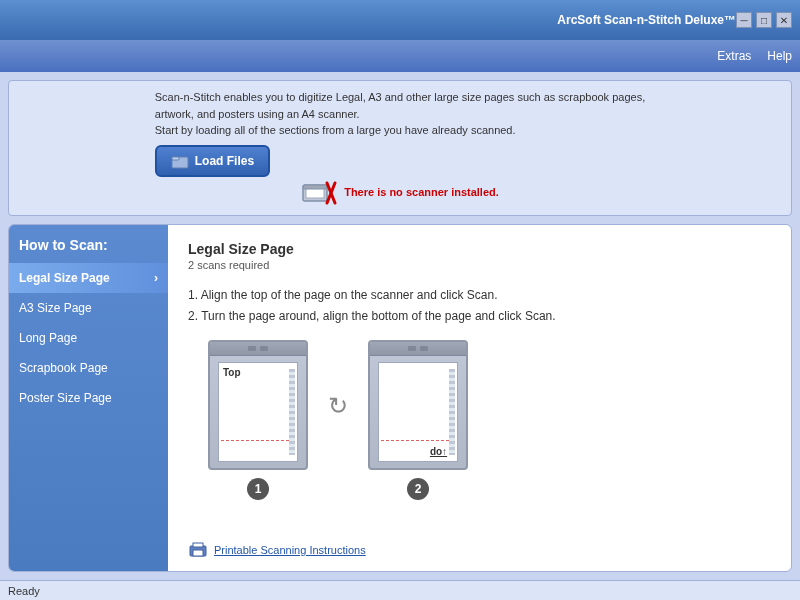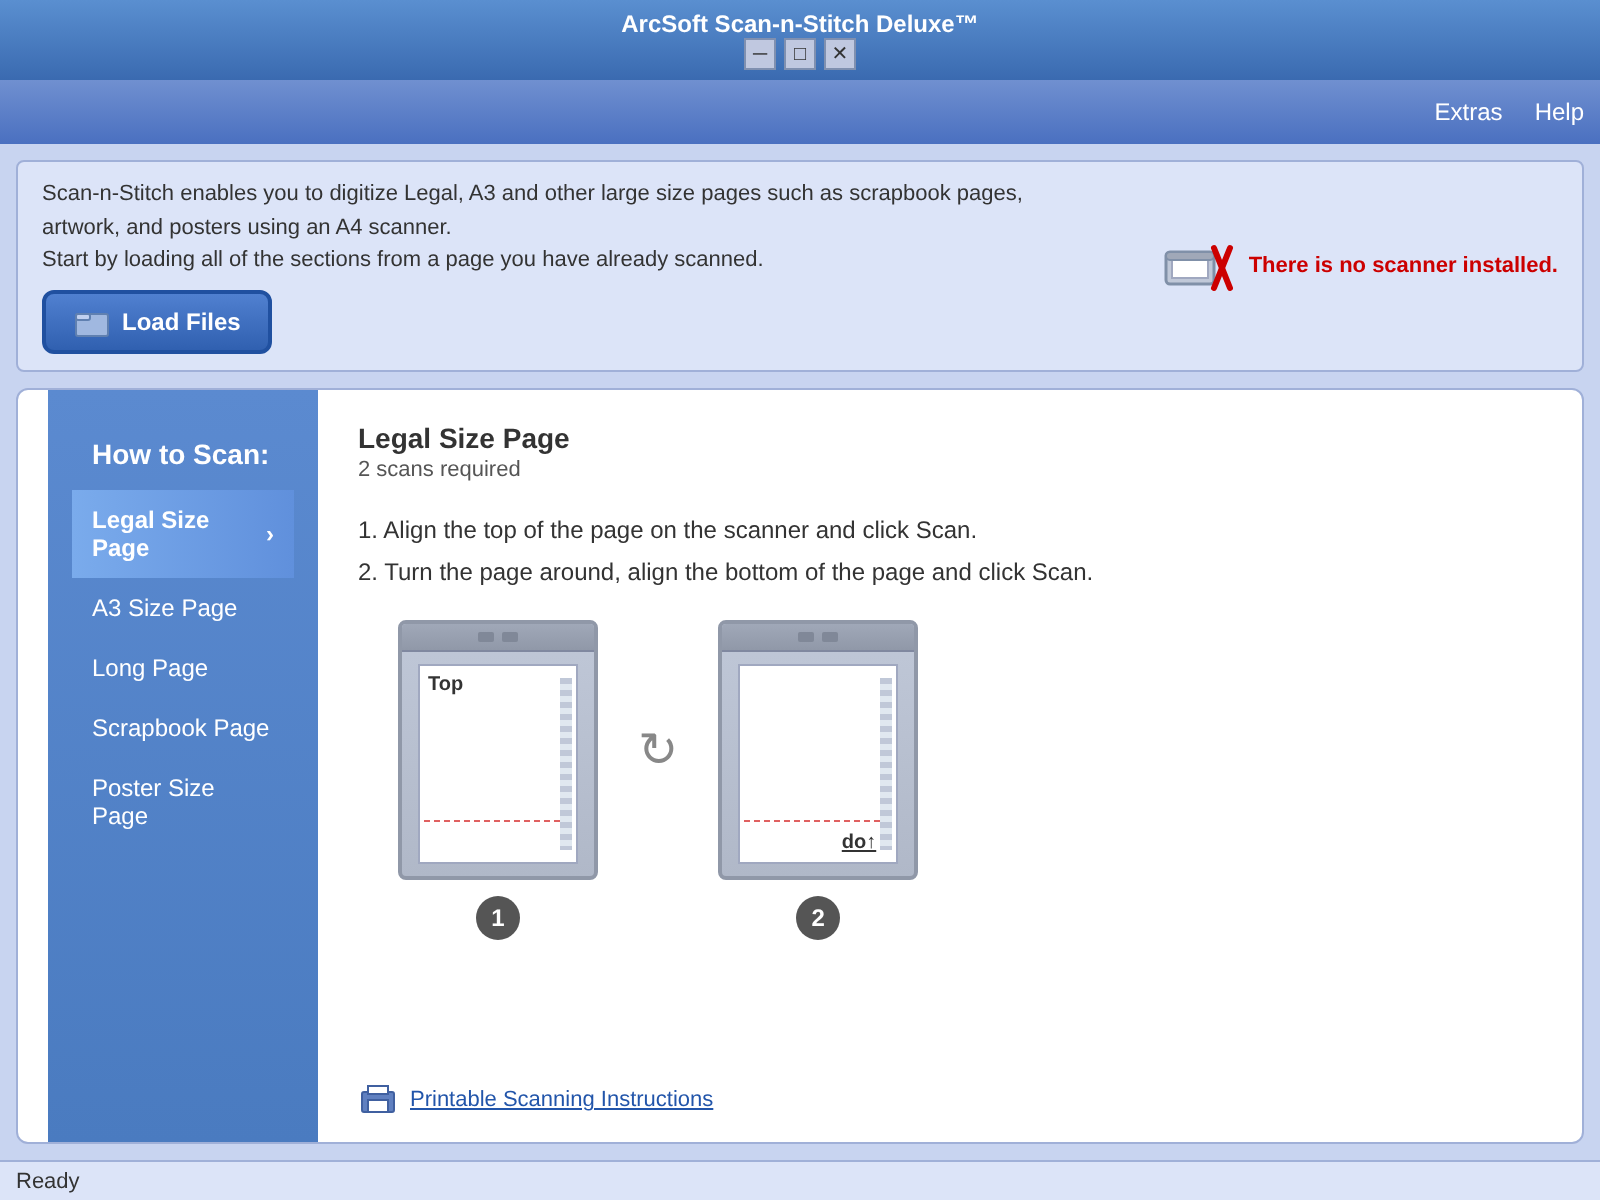--- a/index.html
+++ b/index.html
@@ -13,24 +13,23 @@
       display: flex;
       flex-direction: column;
     }
 
     
     #title-bar {
       background: linear-gradient(to bottom, #5a8fd0, #3a6ab0);
       color: white;
       display: flex;
       align-items: center;
-      justify-content: center;
+      justify-content: flex-end;
       padding: 20px 8px;
       height: 26px;
-      flex-direction: column;
     }
     #title-text {
       font-size: 12px;
       font-weight: bold;
       color: white;
     }
     #title-controls {
       display: flex;
       gap: 4px;
       align-items: center;
@@ -76,20 +75,21 @@
     
     #description-area {
       background: #dce4f8;
       border: 1px solid #a0b0d8;
       border-radius: 4px;
       padding: 8px 12px;
       display: flex;
       align-items: center;
       justify-content: space-between;
       margin-bottom: 8px;
+      flex-direction: column;
     }
     #description-text {
       font-size: 11px;
       color: #333;
       flex: 1;
       line-height: 1.5;
     }
     #scanner-warning {
       display: flex;
       align-items: center;
@@ -121,25 +121,24 @@
       flex: 1;
       background: white;
       border: 1px solid #a0b0d8;
       border-radius: 6px;
       display: flex;
       overflow: hidden;
     }
 
     
     #sidebar {
-      width: 135px;
+      width: 159px;
       background: linear-gradient(to bottom, #5b8ad0, #4a7bc0);
-      padding: 12px;
+      padding: 0;
       flex-shrink: 0;
-      margin-left: 15px;
     }
     #sidebar-title {
       color: white;
       font-size: 14px;
       font-weight: bold;
       padding: 12px 10px 10px 10px;
     }
     .sidebar-item {
       padding: 8px 10px;
       color: white;
@@ -324,21 +323,21 @@
   <span class="menu-item">Help</span>
 </div>
 
 <div id="main-area">
 
   <div id="description-area">
     <div style="flex:1;">
       <div id="description-text">
         <span>Scan-n-Stitch enables you to digitize Legal, A3 and other large size pages such as scrapbook pages,</span><br>
         <span>artwork, and posters using an A4 scanner.</span><br>
-        <span>Start by loading all of the sections from a page you have already scanned.</span>
+        <span>Start by loading all of the sections from a large you have already scanned.</span>
       </div>
       <div style="margin-top:6px;">
         <button id="load-files-btn">
           <svg width="18" height="16" viewBox="0 0 18 16">
             <rect x="1" y="4" width="16" height="11" rx="1" fill="#a0b8e0" stroke="#6080b0" stroke-width="1"></rect>
             <rect x="1" y="4" width="7" height="3" rx="1" fill="#c0d0f0" stroke="#6080b0" stroke-width="1"></rect>
           </svg>
           <span>Load Files</span>
         </button>
       </div>

